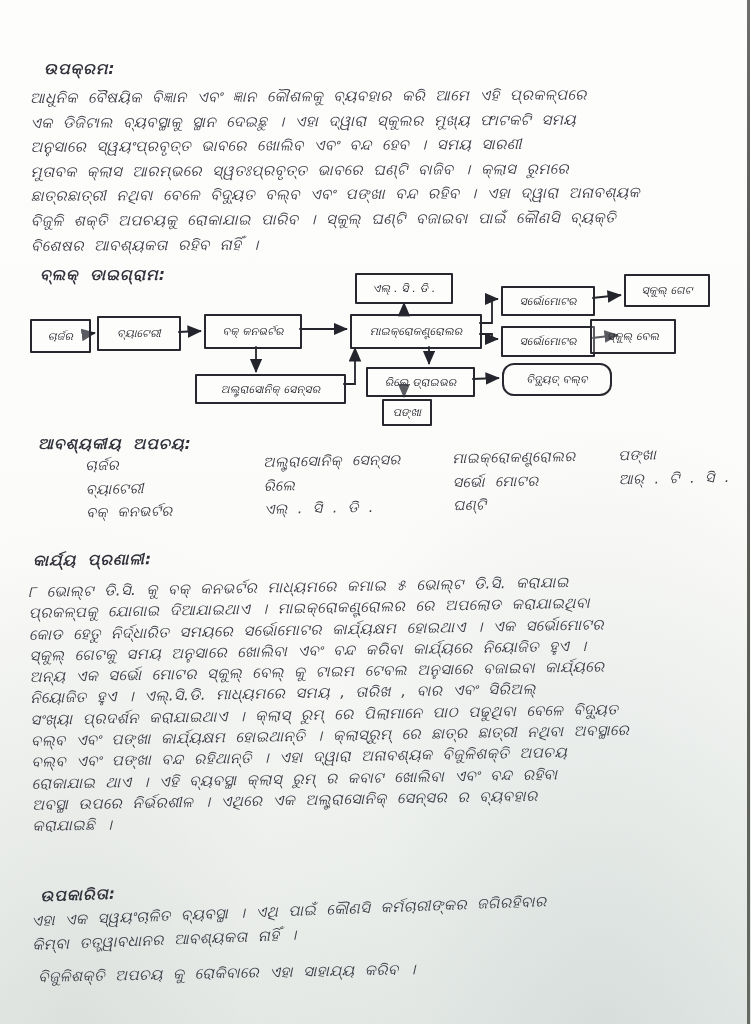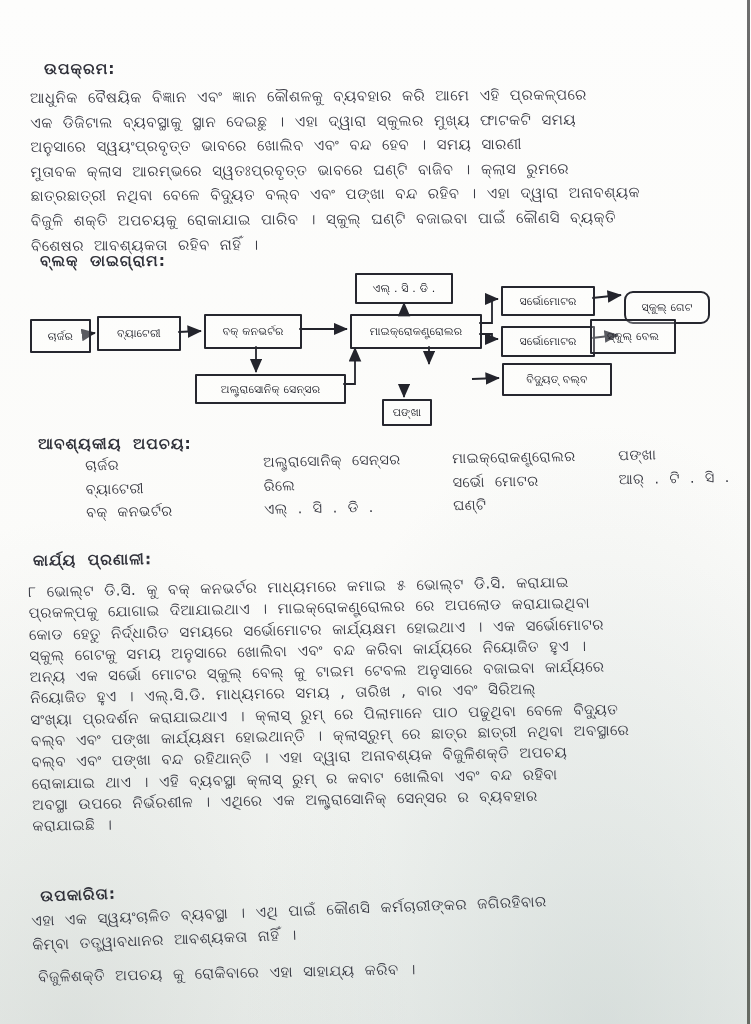--- a/index.html
+++ b/index.html
@@ -11,20 +11,21 @@
   }
   .page{
     position:relative;
     width:751px;height:1024px;
     background:
       radial-gradient(ellipse at 80% 102%, rgba(188,200,198,.45), rgba(188,200,198,0) 42%),
       radial-gradient(ellipse at 10% 100%, rgba(190,198,194,.35), rgba(190,198,194,0) 35%),
       linear-gradient(180deg,#fdfdfc 0%,#fbfbf9 55%,#f3f5f2 85%,#ecefec 100%);
     overflow:hidden;
     color:#35363f;
+    font-style:italic;
   }
   .edge-line{
     position:absolute;top:0;right:1px;width:3px;height:100%;
     background:linear-gradient(180deg,#555,#3c3c3c 30%,#44463f 70%,#51544c);
     opacity:.85;
   }
   .hw{ letter-spacing:.4px; word-spacing:5px; }
   .heading{
     position:absolute;
     font-size:15.5px;
@@ -81,21 +82,21 @@
   <div class="para hw intro-para">
     <div class="line">ଆଧୁନିକ ବୈଷୟିକ ବିଜ୍ଞାନ ଏବଂ ଜ୍ଞାନ କୌଶଳକୁ ବ୍ୟବହାର କରି ଆମେ ଏହି ପ୍ରକଳ୍ପରେ</div>
     <div class="line">ଏକ ଡିଜିଟାଲ ବ୍ୟବସ୍ଥାକୁ ସ୍ଥାନ ଦେଇଛୁ । ଏହା ଦ୍ୱାରା ସ୍କୁଲର ମୁଖ୍ୟ ଫାଟକଟି ସମୟ</div>
     <div class="line">ଅନୁସାରେ ସ୍ୱୟଂପ୍ରବୃତ୍ତ ଭାବରେ ଖୋଲିବ ଏବଂ ବନ୍ଦ ହେବ । ସମୟ ସାରଣୀ</div>
     <div class="line">ମୁତାବକ କ୍ଲାସ ଆରମ୍ଭରେ ସ୍ୱତଃପ୍ରବୃତ୍ତ ଭାବରେ ଘଣ୍ଟି ବାଜିବ । କ୍ଲାସ ରୁମରେ</div>
     <div class="line">ଛାତ୍ରଛାତ୍ରୀ ନଥିବା ବେଳେ ବିଦ୍ୟୁତ ବଲ୍ବ ଏବଂ ପଙ୍ଖା ବନ୍ଦ ରହିବ । ଏହା ଦ୍ୱାରା ଅନାବଶ୍ୟକ</div>
     <div class="line">ବିଜୁଳି ଶକ୍ତି ଅପଚୟକୁ ରୋକାଯାଇ ପାରିବ । ସ୍କୁଲ୍ ଘଣ୍ଟି ବଜାଇବା ପାଇଁ କୌଣସି ବ୍ୟକ୍ତି</div>
     <div class="line">ବିଶେଷର ଆବଶ୍ୟକତା ରହିବ ନାହିଁ ।</div>
   </div>
 
-  <div class="heading hw" style="left:40px;top:252px;">ବ୍ଲକ୍ ଡାଇଗ୍ରାମ:</div>
+  <div class="heading hw" style="left:40px;top:266px;">ବ୍ଲକ୍ ଡାଇଗ୍ରାମ:</div>
 
   <div class="diagram">
     <svg class="arrows" width="751" height="160" viewBox="0 0 751 160">
       <defs>
         <marker id="ah" markerWidth="9" markerHeight="8" refX="7.5" refY="3.5" orient="auto">
           <path d="M0,0 L8,3.5 L0,7 Z" fill="#23242c"></path>
         </marker>
       </defs>
       <g stroke="#23242c" stroke-width="1.8" fill="none">
         <path d="M88,62 L95,61" marker-end="url(#ah)"></path>
@@ -108,30 +109,31 @@
         <path d="M479,62 L492,62 L492,67 L498,67" marker-end="url(#ah)"></path>
         <path d="M592,26 L621,23" marker-end="url(#ah)"></path>
         <path d="M592,66 L618,63" marker-end="url(#ah)"></path>
         <path d="M429,74 L429,92" marker-end="url(#ah)"></path>
         <path d="M472,107 L499,106" marker-end="url(#ah)"></path>
         <path d="M404,121 L404,125" marker-end="url(#ah)"></path>
       </g>
     </svg>
 
     <div class="dbox" style="left:355px;top:1px;width:94px;height:27px;">ଏଲ୍ . ସି . ଡି .</div>
-    <div class="dbox" style="left:624px;top:19px;width:82px;height:29px;border-radius:9px;">ସ୍କୁଲ୍ ଗେଟ</div>
+    <div class="dbox" style="left:624px;top:2px;width:82px;height:29px;">ସ୍କୁଲ୍ ଗେଟ</div>
     <div class="dbox" style="left:501px;top:14px;width:90px;height:26px;">ସର୍ଭୋମୋଟର</div>
     <div class="dbox" style="left:30px;top:47px;width:57px;height:30px;">ଚାର୍ଜର</div>
     <div class="dbox" style="left:97px;top:44px;width:80px;height:31px;">ବ୍ୟାଟେରୀ</div>
     <div class="dbox" style="left:204px;top:42px;width:94px;height:31px;">ବକ୍ କନଭର୍ଟର</div>
     <div class="dbox" style="left:350px;top:42px;width:128px;height:31px;">ମାଇକ୍ରୋକଣ୍ଟ୍ରୋଲର</div>
     <div class="dbox" style="left:501px;top:54px;width:90px;height:27px;">ସର୍ଭୋମୋଟର</div>
     <div class="dbox" style="left:590px;top:47px;width:82px;height:31px;">ସ୍କୁଲ୍ ବେଲ</div>
     <div class="dbox" style="left:195px;top:102px;width:147px;height:26px;">ଅଲ୍ଟ୍ରାସୋନିକ୍ ସେନ୍ସର</div>
-    <div class="dbox" style="left:502px;top:91px;width:106px;height:29px;">ବିଦ୍ୟୁତ୍ ବଲ୍ବ</div>
+    <div class="dbox" style="left:366px;top:95px;width:105px;height:26px;">ରିଲେ ଡ୍ରାଇଭର</div>
+    <div class="dbox" style="left:502px;top:91px;width:106px;height:29px;border-radius:12px;">ବିଦ୍ୟୁତ୍ ବଲ୍ବ</div>
     <div class="dbox" style="left:382px;top:127px;width:46px;height:23px;">ପଙ୍ଖା</div>
   </div>
 
   <div class="heading hw" style="left:38px;top:435px;">ଆବଶ୍ୟକୀୟ ଅପଚୟ:</div>
   <div class="equip hw">
     <div class="col col-1">
       <div>ଚାର୍ଜର</div>
       <div>ବ୍ୟାଟେରୀ</div>
       <div>ବକ୍ କନଭର୍ଟର</div>
     </div>

